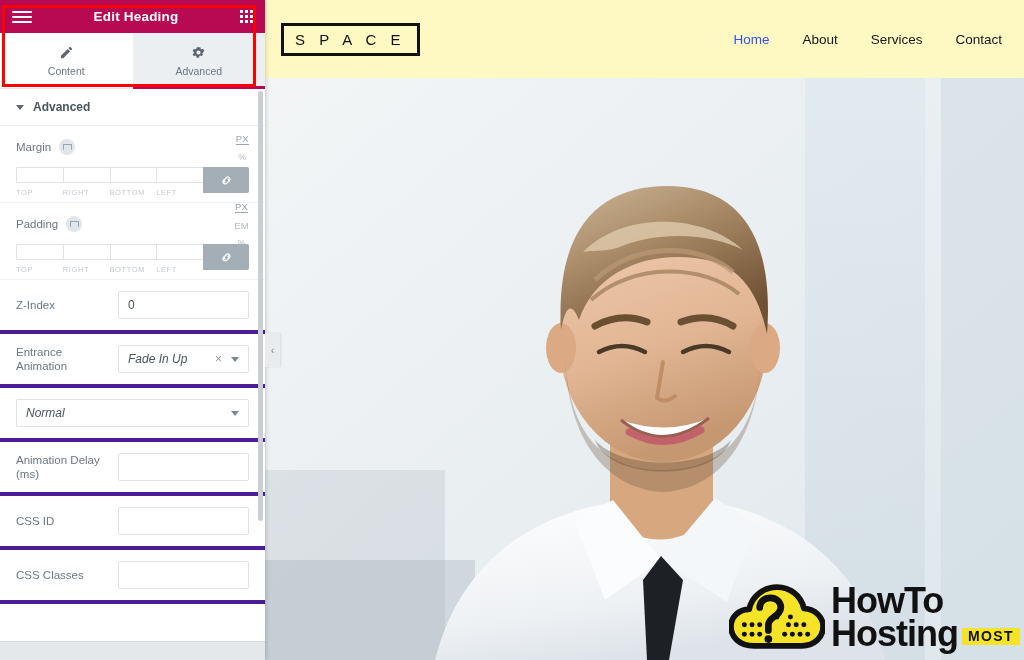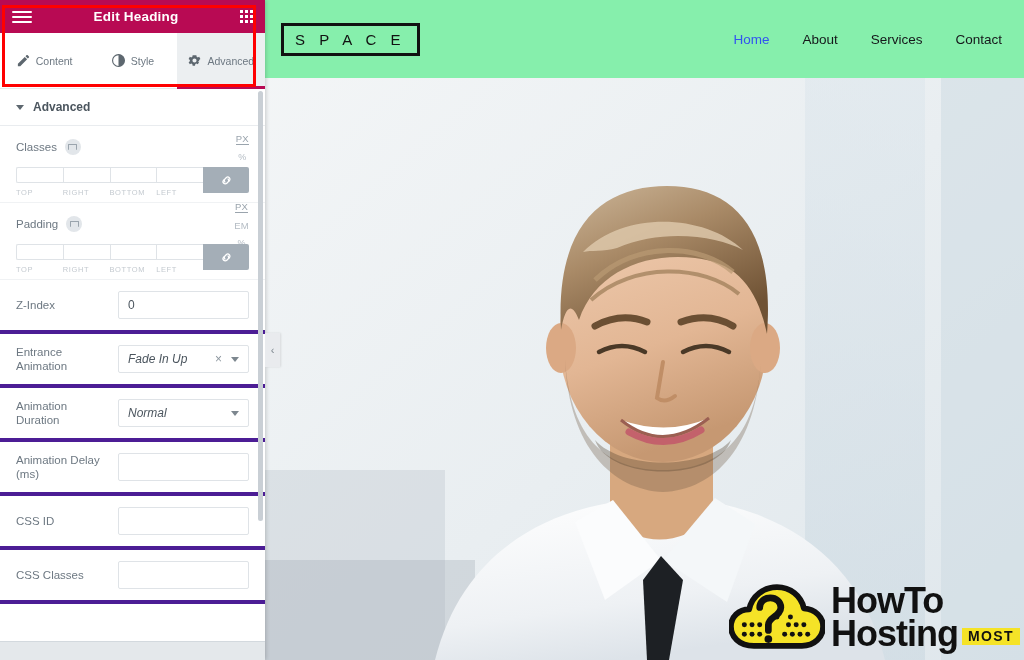--- a/index.html
+++ b/index.html
@@ -27,21 +27,21 @@
     flex:1;text-align:center;
   }
   .grid-icon{display:grid;grid-template-columns:repeat(3,3px);grid-template-rows:repeat(3,3px);
     gap:2px;cursor:pointer;}
   .grid-icon i{display:block;width:3px;height:3px;background:#fff;}
 
   
   .tabs-wrap{position:relative;flex:0 0 auto;}
   .tabs{display:flex;height:55px;background:#fff;border-bottom:1px solid #e6e9ec;}
   .tab{
-    flex:1;display:flex;align-items:center;justify-content:center;
+    flex:1;display:flex;flex-direction:column;align-items:center;justify-content:center;
     gap:5px;cursor:pointer;position:relative;background:#fff;
   }
   .tab.active{background:#eceff1;}
   .tab.active:after{
     content:"";position:absolute;left:0;right:0;bottom:-1px;height:3px;background:#b80a53;
   }
   .tab-label{font-size:10.5px;color:#6d7882;}
   .tab-ico{color:#5d676f;height:16px;display:flex;align-items:center;}
   .tab-ico svg{display:block;}
   .redbox{
@@ -120,21 +120,21 @@
   .collapse-tab{
     position:absolute;left:265px;top:333px;width:15px;height:34px;background:#e9ebee;
     display:flex;align-items:center;justify-content:center;z-index:6;cursor:pointer;
     box-shadow:1px 0 2px rgba(0,0,0,.1);
   }
   .collapse-tab span{font-size:11px;color:#7d878f;line-height:1;}
 
   
   .preview{position:absolute;left:265px;top:0;right:0;height:660px;background:#fff;overflow:hidden;}
   .site-nav{
-    position:absolute;left:0;top:0;right:0;height:78px;background:#86efac;z-index:4;
+    position:absolute;left:0;top:0;right:0;height:78px;background:#fef9c3;z-index:4;
     display:flex;align-items:center;
   }
   .logo{
     margin-left:16px;border:3px solid #111;padding:5px 11px;font-size:15px;letter-spacing:5px;
     color:#111;font-weight:500;
   }
   .nav-links{margin-left:auto;margin-right:22px;display:flex;gap:33px;align-items:center;}
   .nav-link{font-size:13.5px;color:#15171a;cursor:pointer;}
   .nav-link.active{color:#3253f0;}
 
@@ -205,29 +205,20 @@
 
         <div class="tab">
           <div class="tab-ico">
             <svg width="15" height="15" viewBox="0 0 24 24" fill="currentColor">
               <path d="M3 17.2V21h3.8L17.8 10 14 6.2 3 17.2zM20.7 7.0c.4-.4.4-1 0-1.4l-2.3-2.3c-.4-.4-1-.4-1.4 0l-1.8 1.8L18.9 8.8l1.8-1.8z"></path>
             </svg>
           </div>
           <div class="tab-label">Content</div>
         </div>
 
-        <div class="tab">
-          <div class="tab-ico">
-            <svg width="15" height="15" viewBox="0 0 24 24">
-              <circle cx="12" cy="12" r="9.5" fill="none" stroke="currentColor" stroke-width="1.8"></circle>
-              <path d="M12 2.5A9.5 9.5 0 0 1 12 21.5z" fill="currentColor"></path>
-            </svg>
-          </div>
-          <div class="tab-label">Style</div>
-        </div>
 
         <div class="tab active">
           <div class="tab-ico">
             <svg width="15" height="15" viewBox="0 0 24 24" fill="currentColor">
               <path d="M19.4 13a7.8 7.8 0 0 0 0-2l2-1.6-1.9-3.3-2.4 1a7.6 7.6 0 0 0-1.7-1l-.4-2.6H9.0l-.4 2.6c-.6.2-1.2.6-1.7 1l-2.4-1L2.6 9.4 4.6 11a7.8 7.8 0 0 0 0 2l-2 1.6 1.9 3.3 2.4-1c.5.4 1.1.8 1.7 1l.4 2.6h3.8l.4-2.6c.6-.2 1.2-.6 1.7-1l2.4 1 1.9-3.3-2-1.6zM12 15.3A3.3 3.3 0 1 1 12 8.7a3.3 3.3 0 0 1 0 6.6z"></path>
             </svg>
           </div>
           <div class="tab-label">Advanced</div>
         </div>
 
@@ -237,21 +228,21 @@
 
     <div class="panel-body">
 
       <div class="section-head">
         <span class="caret-dn"></span>
         <span class="section-title">Advanced</span>
       </div>
 
       <div class="ctrl">
         <div class="ctrl-top">
-          <span class="ctrl-label">Classes</span>
+          <span class="ctrl-label">Margin</span>
           <span class="dev-ico">
               <span></span>
             </span>
           <span class="units">
             <span class="unit sel">PX</span>
             <span class="unit pct">%</span>
           </span>
         </div>
         <div class="dims">
           <div class="dims-fields">
@@ -333,21 +324,20 @@
         <div class="field">
           <div class="sel-field">
             <span class="sel-val">Fade In Up</span>
             <span class="clr-x">×</span>
             <span class="caret-sm"></span>
           </div>
         </div>
       </div>
 
       <div class="row">
-        <div class="row-label">Animation Duration</div>
         <div class="field">
           <div class="sel-field">
             <span class="sel-val">Normal</span>
             <span class="caret-sm"></span>
           </div>
         </div>
       </div>
 
       <div class="row">
         <div class="row-label">Animation Delay (ms)</div>

